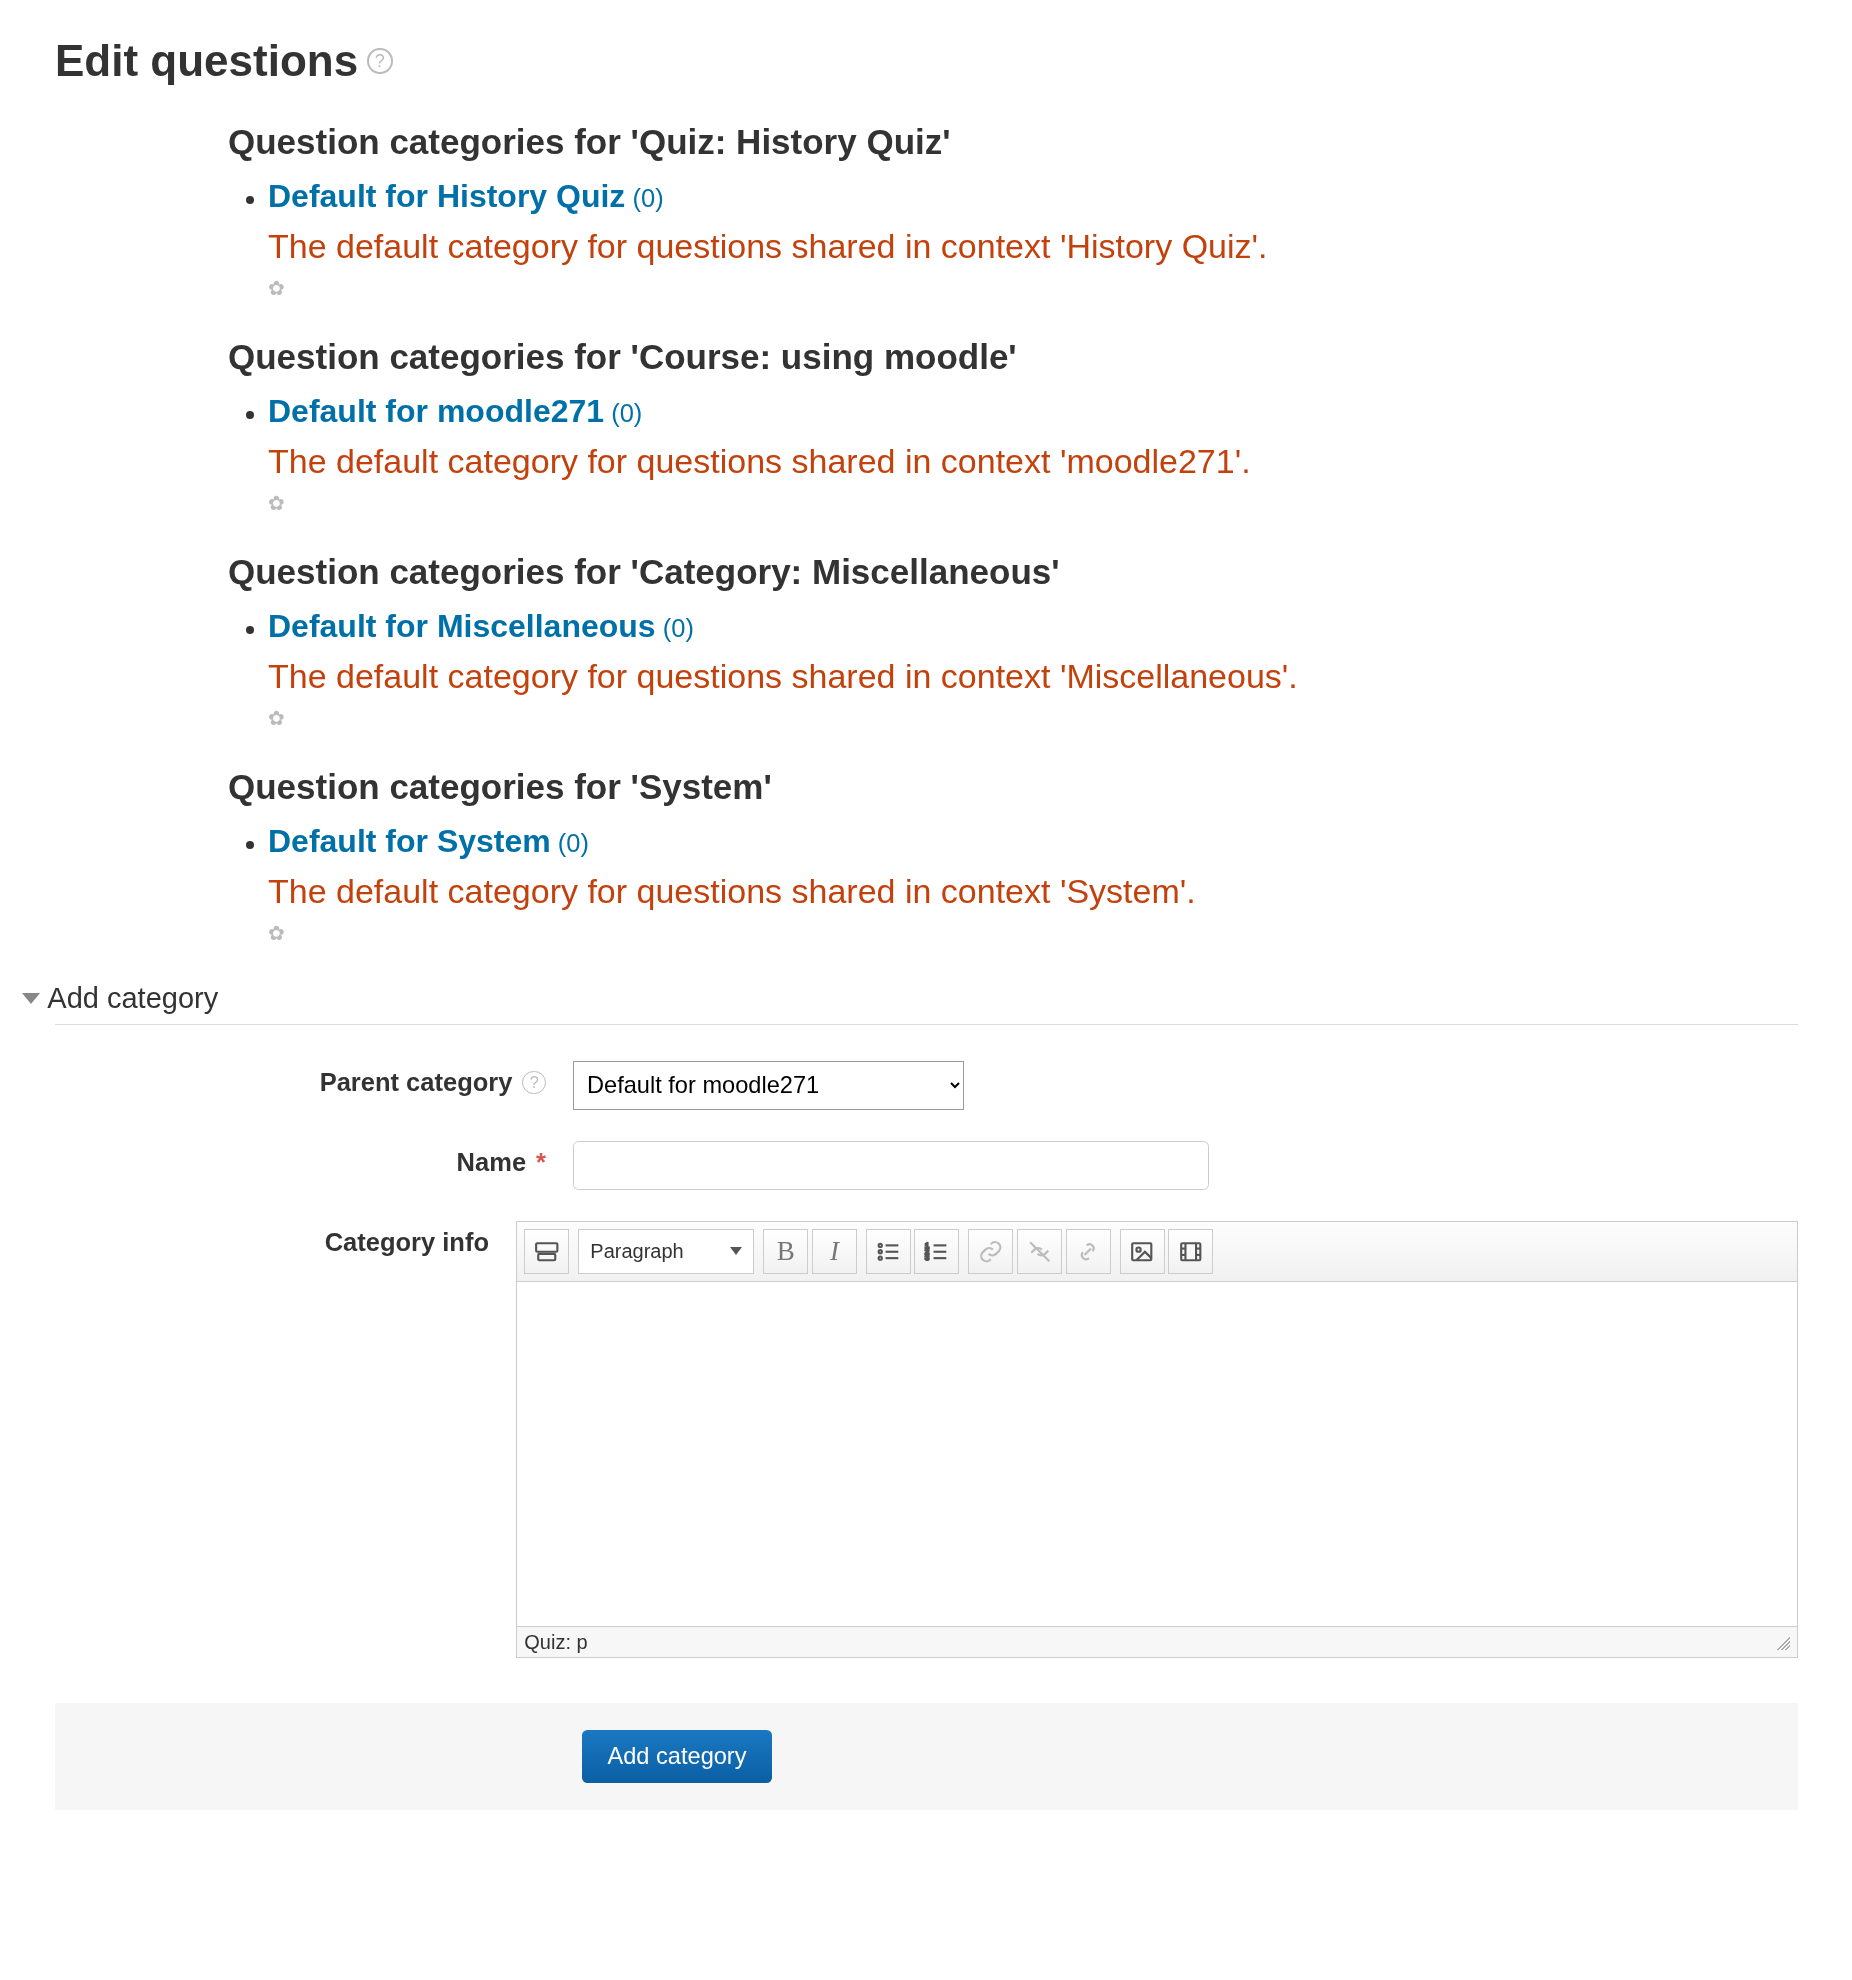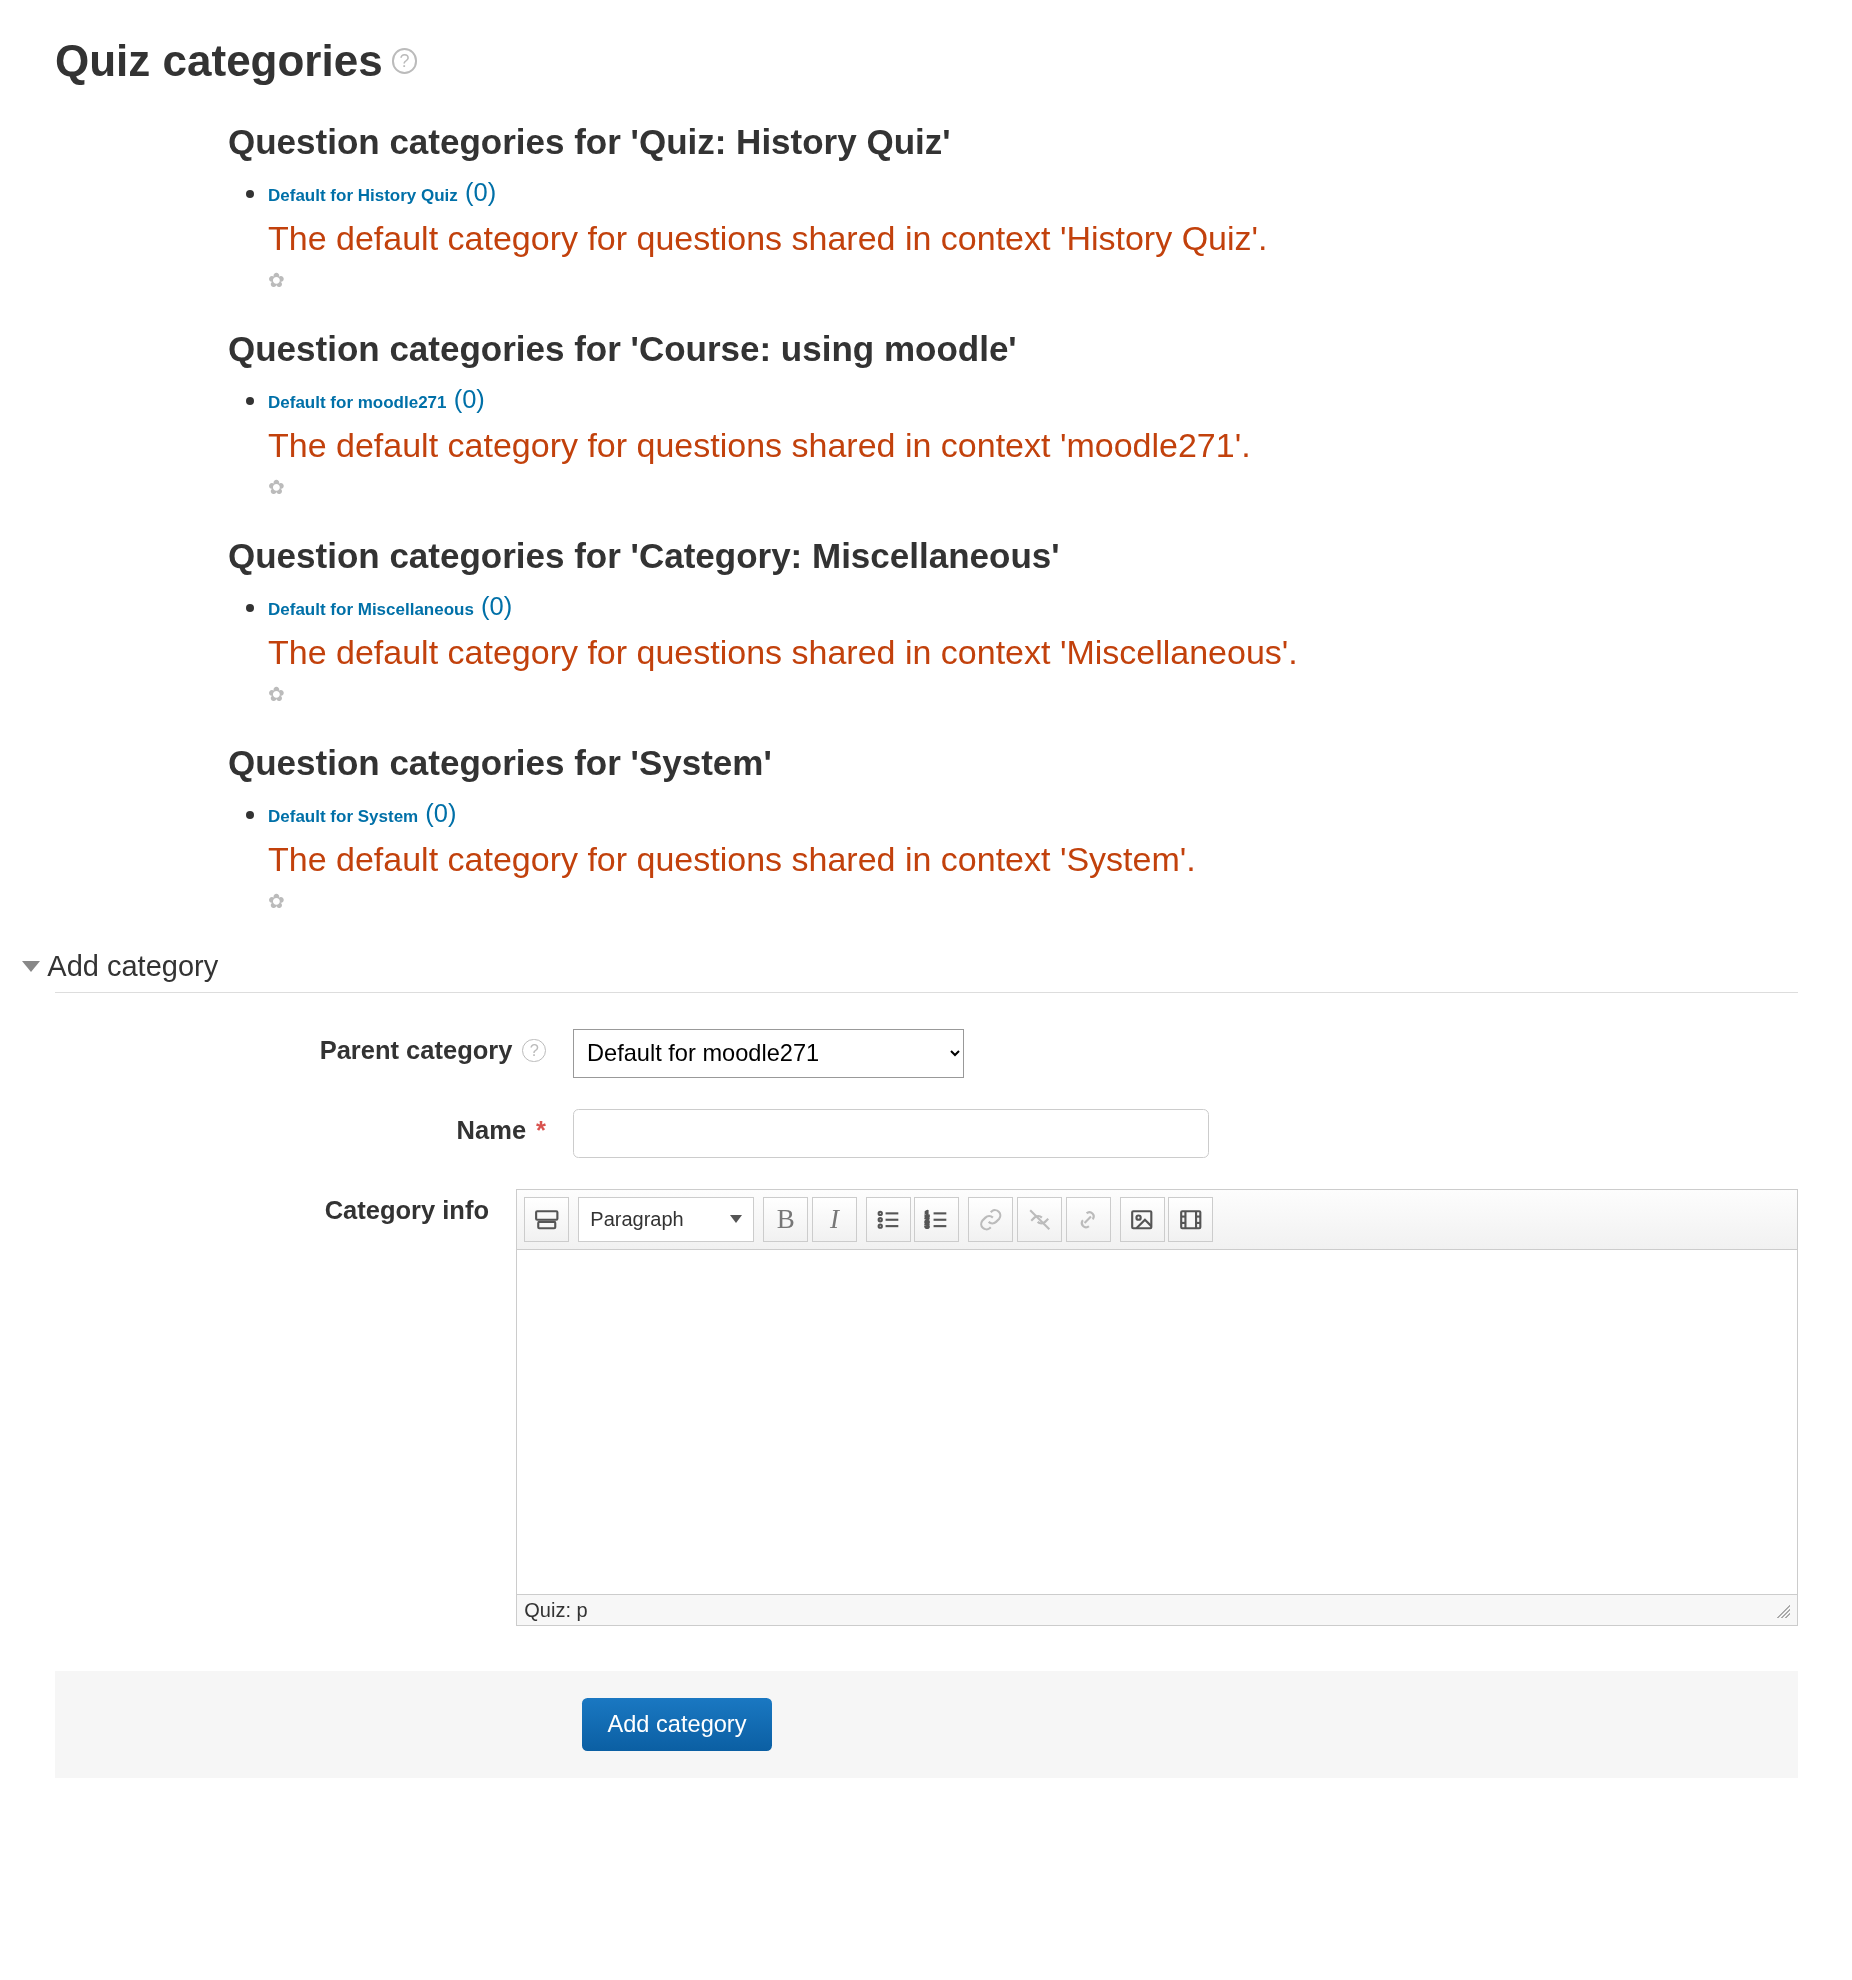--- a/index.html
+++ b/index.html
@@ -37,21 +37,21 @@
   .help-icon-small {
     width: 23.6px;
     height: 23.6px;
     font-size: 16.4px;
     border-width: 1.8px;
   }
   .context-section { margin-left: 173px; margin-bottom: 36px; }
   h3.context-heading { font-size: 35px; font-weight: bold; margin-bottom: 16.4px; color: #333; }
   ul.category-list { list-style: disc; margin-left: 40px; color: #333; }
   ul.category-list > li { margin-bottom: 3.6px; }
-  .cat-link { color: #0070a8; font-weight: bold; text-decoration: none; font-size: 17px; }
+  .cat-link { color: #0070a8; font-weight: bold; text-decoration: none; font-size: 32px; }
   .cat-count { color: #0070a8; font-size: 25.5px; font-weight: normal; }
   .cat-desc { color: #c2410c; font-size: 34px; margin-top: 12px; }
   .gear-row { margin-top: 5.5px; }
   .gear-icon { color: #bbb; font-size: 20px; display: inline-block; }
   .collapse-section { margin-top: 25px; }
   .collapse-header {
     display: flex;
     align-items: center;
     gap: 7.3px;
     font-size: 29px;
@@ -170,21 +170,21 @@
     cursor: pointer;
   }
   
   svg.ico { width: 25.5px; height: 25.5px; }
   svg.ico * { stroke: currentColor; fill: none; stroke-width: 2; }
 </style>
 </head>
 <body>
 
 <h2 class="page-title">
-  <span>Quiz categories</span>
+  <span>Edit questions</span>
   <span class="help-icon">?</span>
 </h2>
 
 <div class="context-section">
   <h3 class="context-heading">Question categories for 'Quiz: History Quiz'</h3>
   <ul class="category-list">
     <li>
       <a class="cat-link">Default for History Quiz</a>
       <span class="cat-count">(0)</span>
       <div class="cat-desc">The default category for questions shared in context 'History Quiz'.</div>

